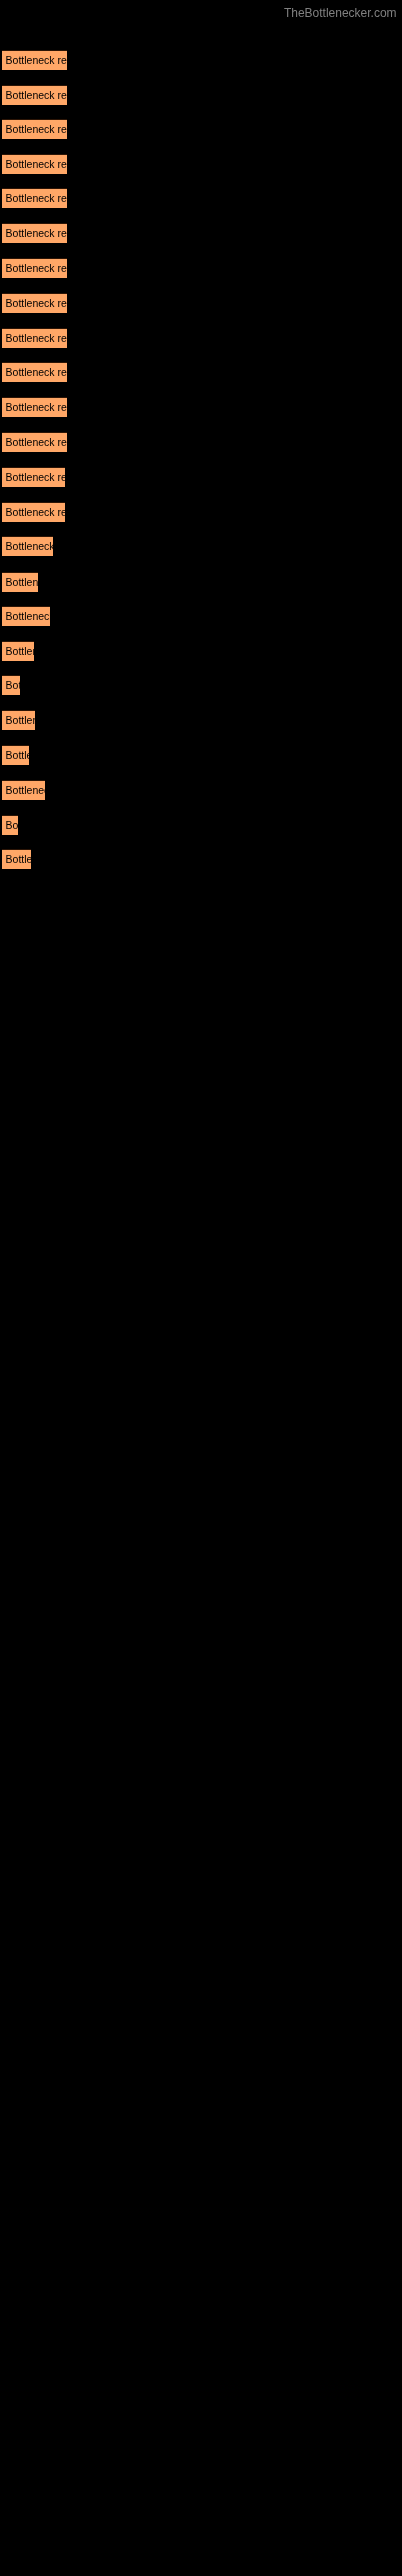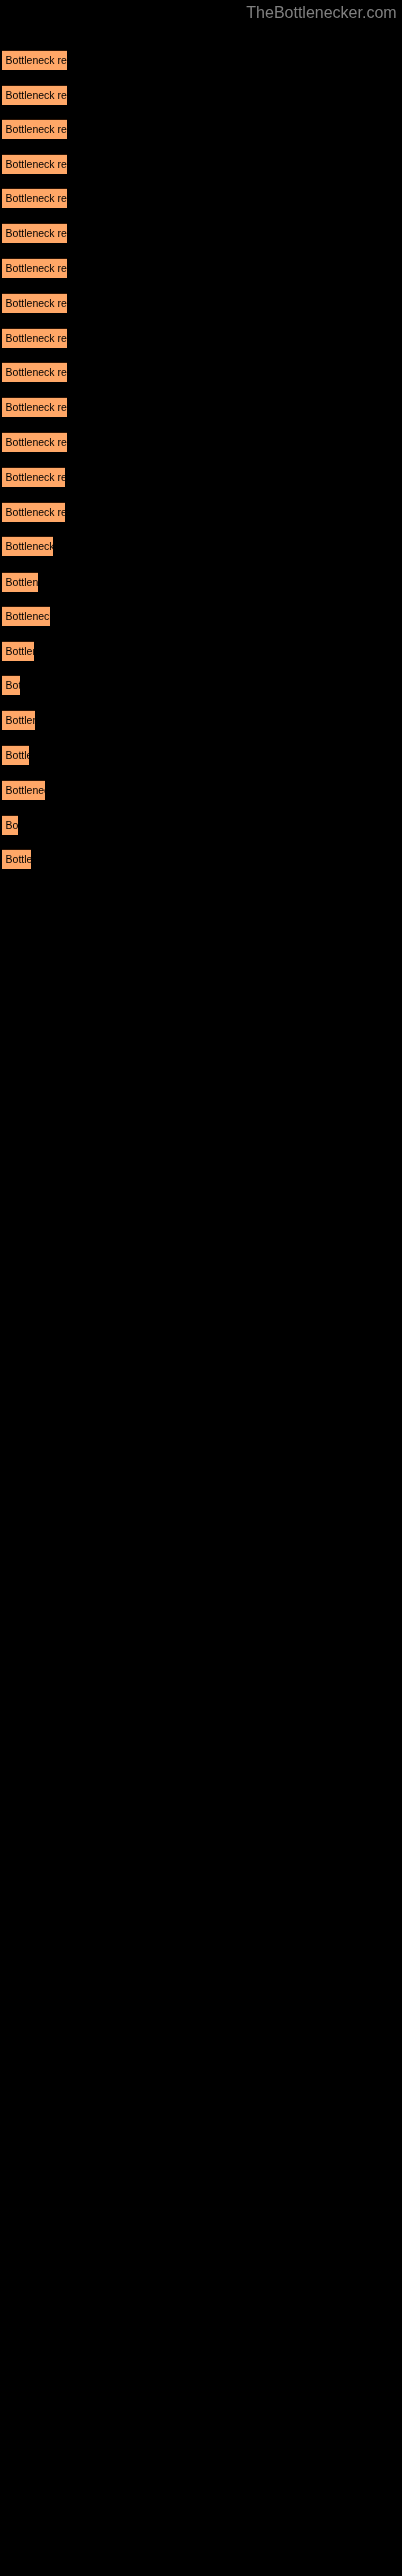--- a/index.html
+++ b/index.html
@@ -21,21 +21,21 @@
     width: 403px;
     height: 2576px;
     background: #000000;
   }
   #watermark-title {
     position: absolute;
     right: 6.4px;
     top: 1.6px;
     color: #808080;
     font-family: "Liberation Sans", sans-serif;
-    font-size: 16px;
+    font-size: 12px;
     line-height: 22.5px;
     white-space: nowrap;
     letter-spacing: 0px;
     user-select: none;
   }
   #bars-layer {
     position: absolute;
     left: 0;
     top: 0;
     width: 403px;

